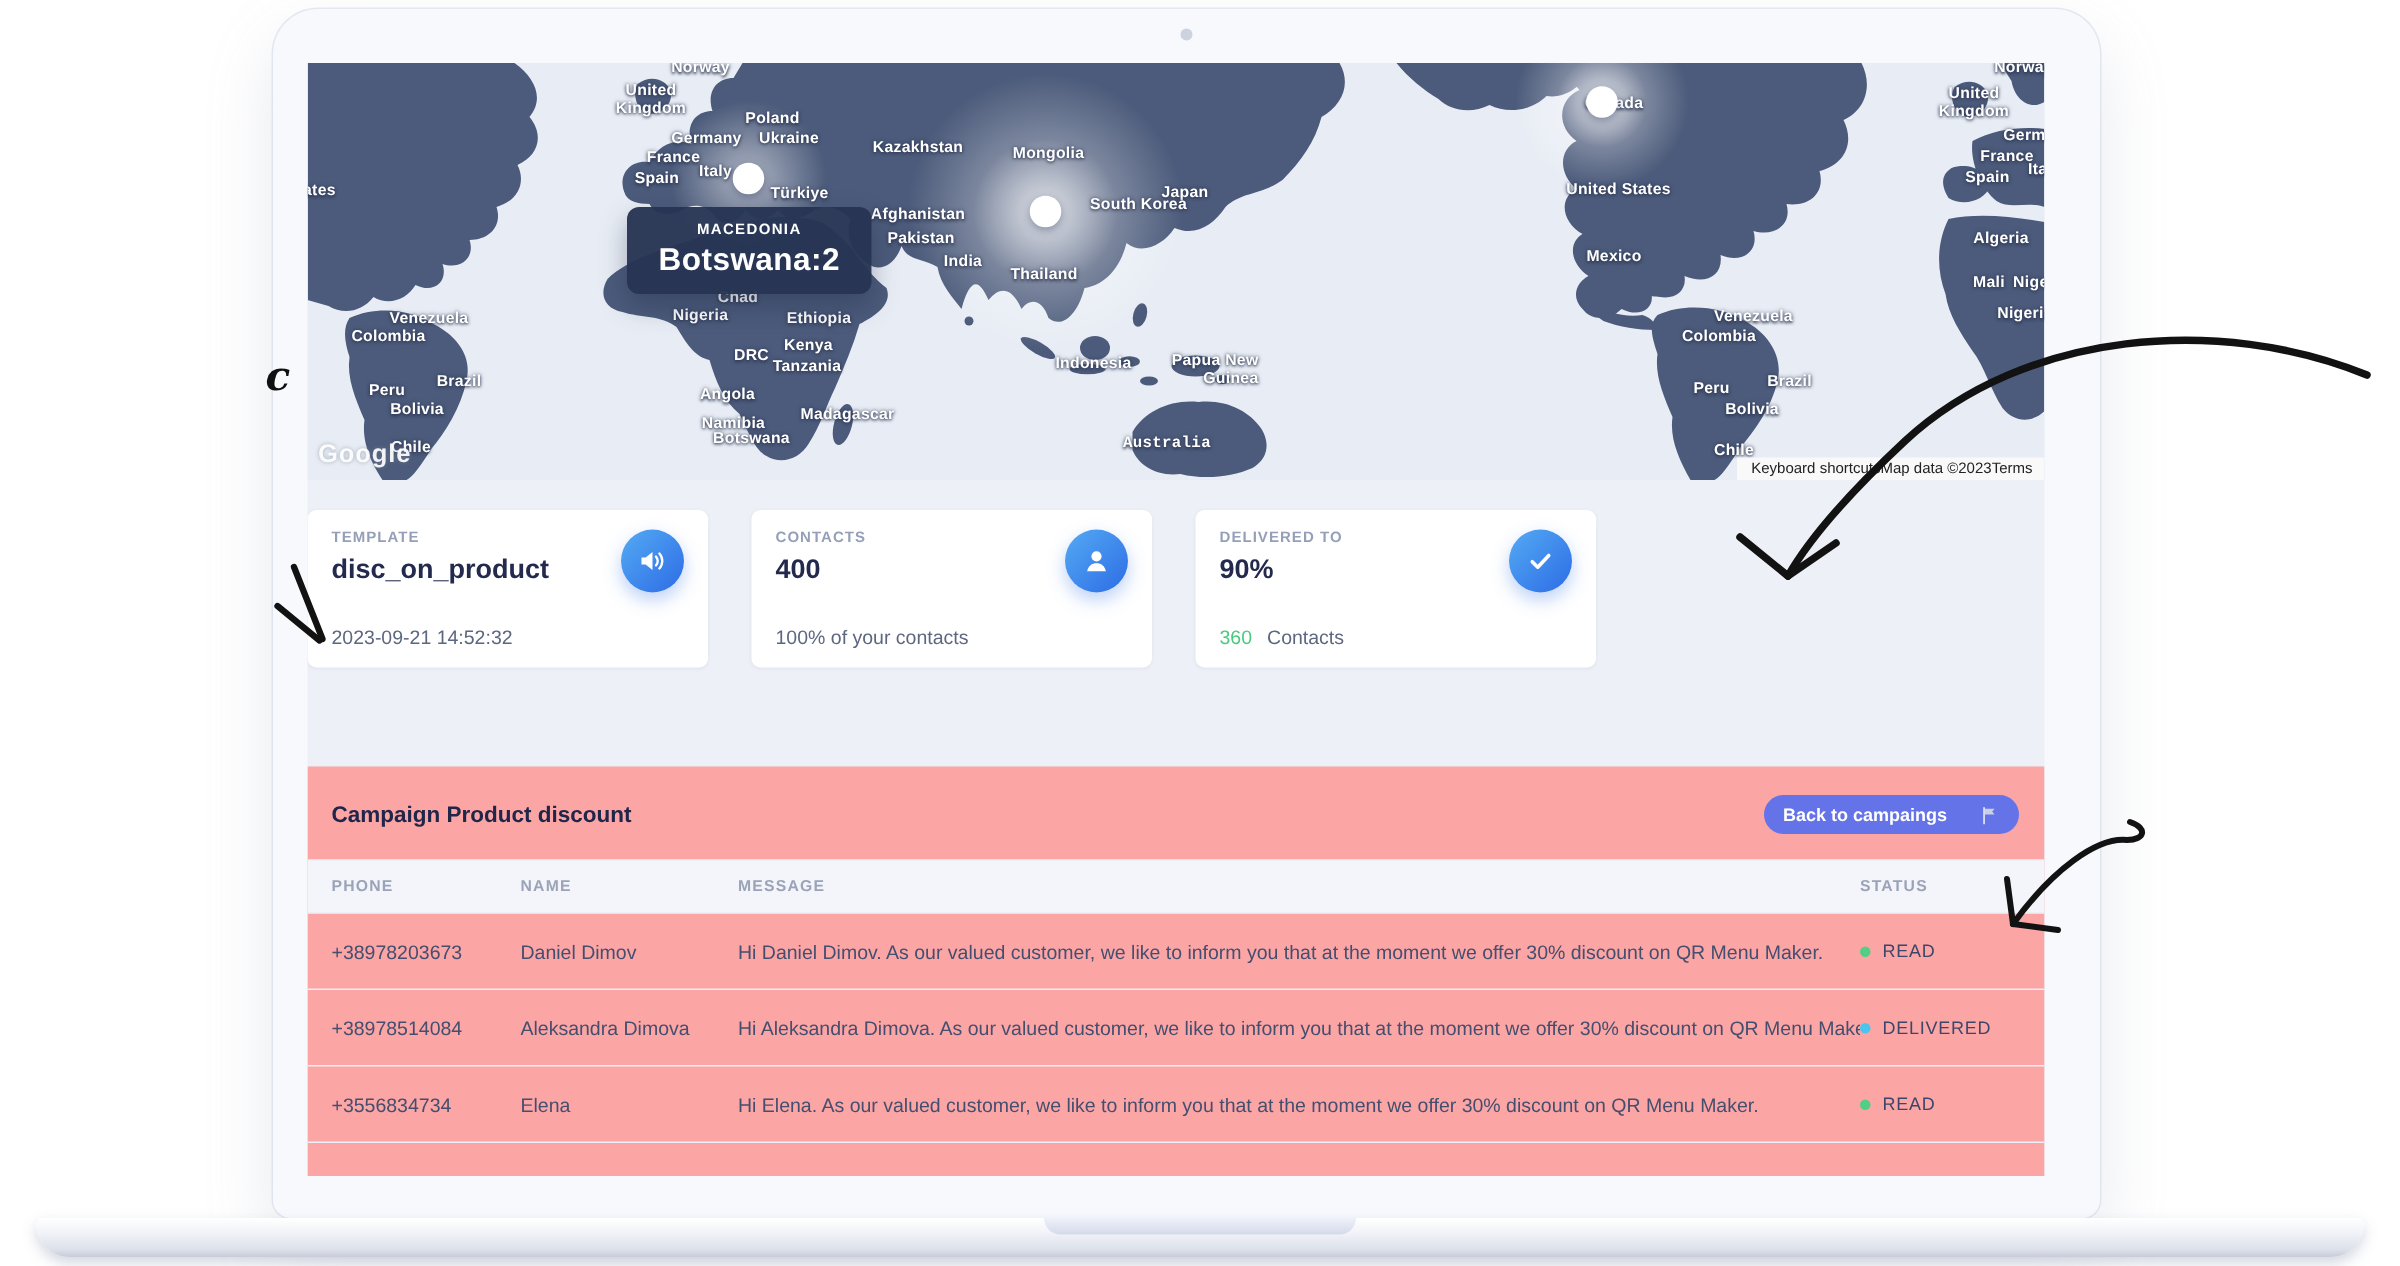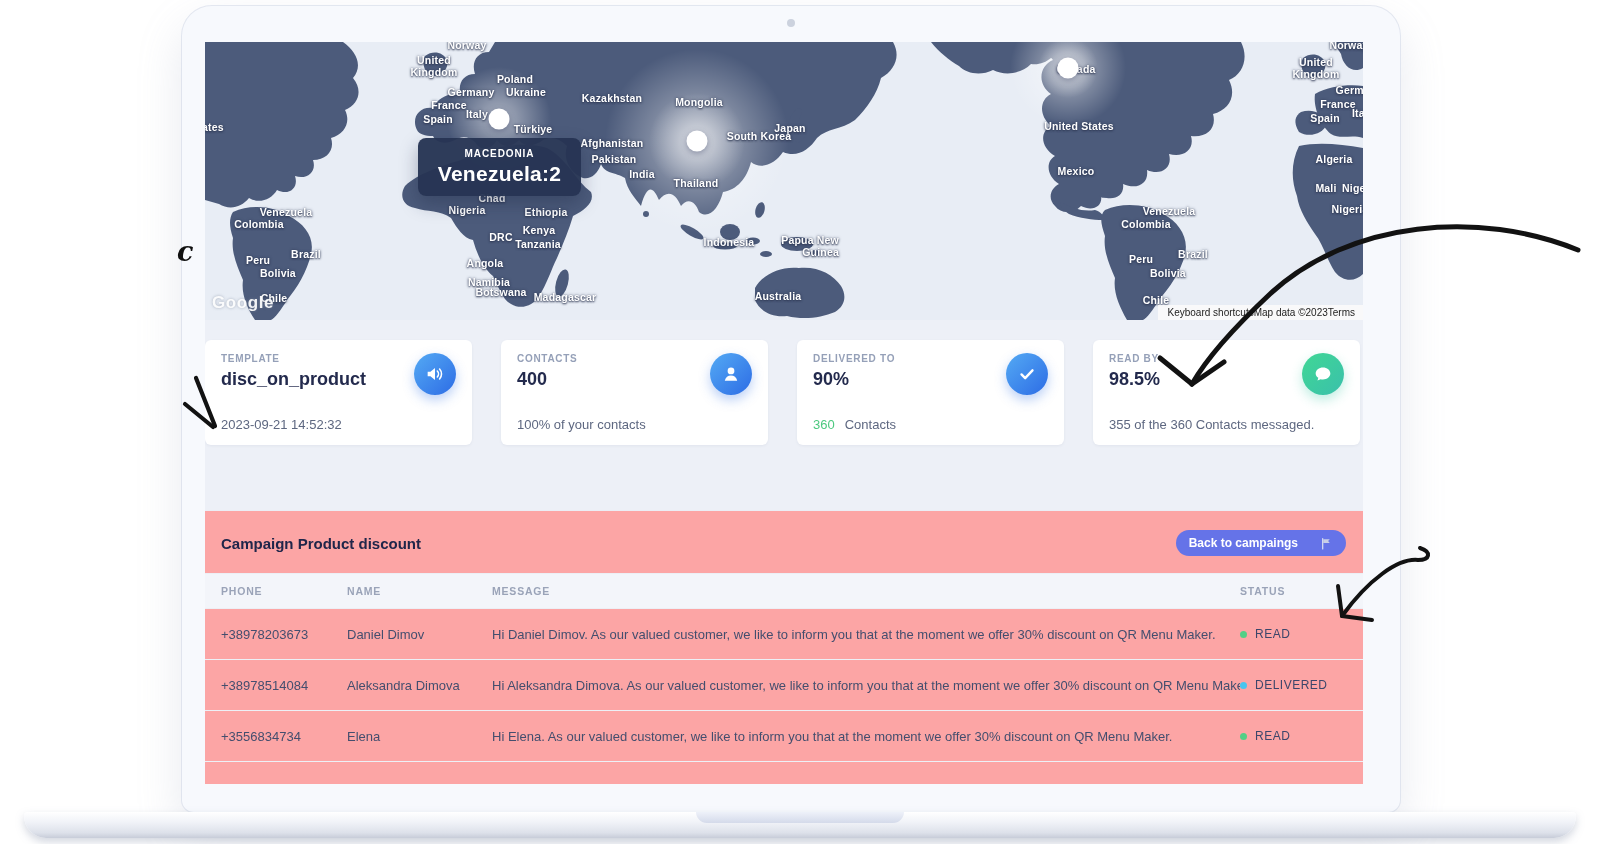--- a/index.html
+++ b/index.html
@@ -149,22 +149,22 @@
             <span class="mlabel" style="left: 407px; top: 57px;">Kazakhstan</span>
             <span class="mlabel" style="left: 494px; top: 61px;">Mongolia</span>
             <span class="mlabel" style="left: 585px; top: 87px;">Japan</span>
             <span class="mlabel" style="left: 554px; top: 95px;">South Korea</span>
             <span class="mlabel" style="left: 407px; top: 102px;">Afghanistan</span>
             <span class="mlabel" style="left: 409px; top: 118px;">Pakistan</span>
             <span class="mlabel" style="left: 437px; top: 133px;">India</span>
             <span class="mlabel" style="left: 491px; top: 142px;">Thailand</span>
             <span class="mlabel" style="left: 524px; top: 201px;">Indonesia</span>
             <span class="mlabel" style="left: 602px; top: 205px; width: 64px; white-space: normal; text-align: right;">Papua New Guinea</span>
-            <span class="mlabel" style="left: 573px; top: 255px;">Australia</span>
-            <span class="mlabel" style="left: 360px; top: 256px; text-align: center;">Madagascar</span>
+            <span class="mlabel" style="left: 573px; top: 255px; font-family: Liberation Mono, monospace;">Australia</span>
+            <span class="mlabel" style="left: 360px; top: 235px; text-align: center;">Madagascar</span>
             <span class="mlabel" style="left: 341px; top: 171px;">Ethiopia</span>
             <span class="mlabel" style="left: 334px; top: 189px;">Kenya</span>
             <span class="mlabel" style="left: 333px; top: 203px;">Tanzania</span>
             <span class="mlabel" style="left: 296px; top: 196px;">DRC</span>
             <span class="mlabel" style="left: 280px; top: 222px;">Angola</span>
             <span class="mlabel" style="left: 284px; top: 241px;">Namibia</span>
             <span class="mlabel" style="left: 296px; top: 251px;">Botswana</span>
             <span class="mlabel" style="left: 287px; top: 157px;">Chad</span>
             <span class="mlabel" style="left: 262px; top: 169px;">Nigeria</span>
             <span class="mlabel" style="left: -16px; top: 86px;">United States</span>
@@ -193,21 +193,21 @@
             <span class="mlabel" style="left: 1121px; top: 147px;">Mali</span>
             <span class="mlabel" style="left: 1151px; top: 147px;">Niger</span>
             <span class="mlabel" style="left: 1145px; top: 168px;">Nigeria</span>
             <div class="marker" style="left: 294px; top: 77px;"></div>
             <div class="marker" style="left: 492px; top: 99px;"></div>
             <div class="marker" style="left: 863px; top: 26px;"></div>
           </div>
 
         <div class="map-tooltip">
           <div class="tt-country">MACEDONIA</div>
-          <div class="tt-value">Venezuela:2</div>
+          <div class="tt-value">Botswana:2</div>
         </div>
 
         <div class="gmap-logo">Google</div>
         <div class="map-attr">
           <span>Keyboard shortcuts</span>
           <span>Map data ©2023</span>
           <span>Terms</span>
         </div>
       </div>
 
@@ -243,30 +243,20 @@
           <div class="icon-circle icon-blue">
             <svg width="22" height="22" viewBox="0 0 24 24">
               <path d="M6 12.5l4 4 8-8.5" stroke="#fff" stroke-width="2.6" fill="none" stroke-linecap="round" stroke-linejoin="round"></path>
             </svg>
           </div>
           <div class="card-sub">
             <span class="green-num">360</span><span>Contacts</span>
           </div>
         </div>
 
-        <div class="card">
-          <div class="card-label">READ BY</div>
-          <div class="card-value">98.5%</div>
-          <div class="icon-circle icon-green">
-            <svg width="22" height="22" viewBox="0 0 24 24">
-              <path d="M12 5c4.4 0 8 2.9 8 6.5S16.4 18 12 18c-.9 0-1.8-.12-2.6-.35L6 19l.9-2.8C5.1 15 4 13.4 4 11.5 4 7.9 7.6 5 12 5z" fill="#fff"></path>
-            </svg>
-          </div>
-          <div class="card-sub">355 of the 360 Contacts messaged.</div>
-        </div>
 
       </div>
 
       <div class="panel">
         <div class="panel-header">
           <div class="panel-title">Campaign Product discount</div>
           <button class="back-btn">
             <span>Back to campaings</span>
             <span style="display:flex;">
               <svg width="13" height="13" viewBox="0 0 24 24">

